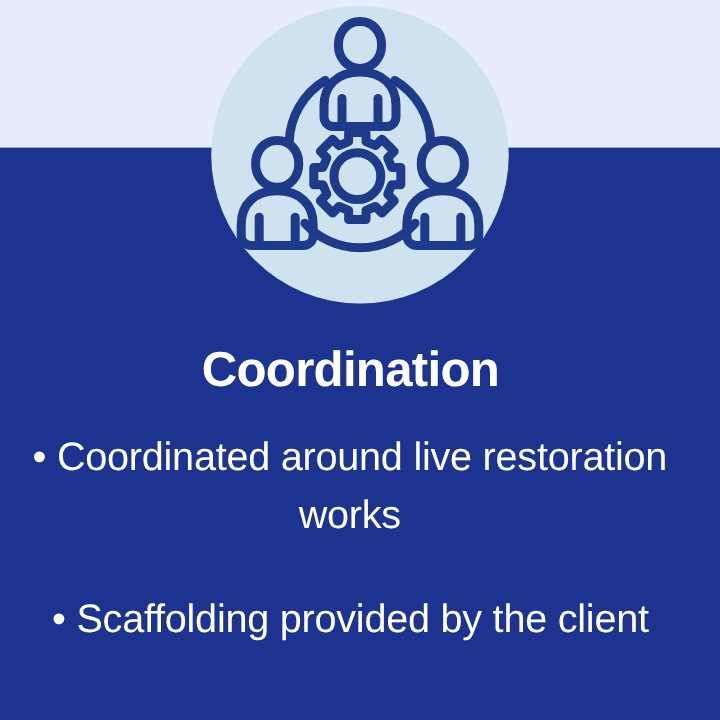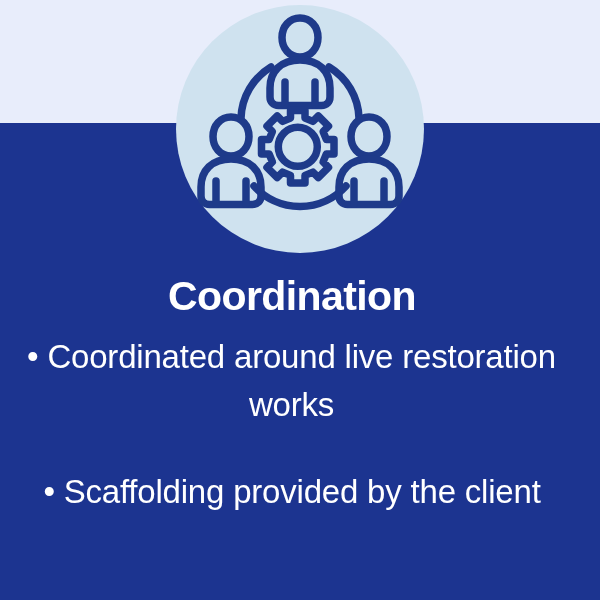--- a/index.html
+++ b/index.html
@@ -23,21 +23,21 @@
   #icon-badge{
     position:absolute;left:176px;top:5px;width:248px;height:248px;
     border-radius:50%;
     background:#cfe2ef;
   }
   #icon-svg{
     position:absolute;left:0;top:0;width:248px;height:248px;
     display:block;
   }
   #text-block{
-    position:absolute;left:0;top:258px;width:584px;
+    position:absolute;left:0;top:270px;width:584px;
     text-align:center;
   }
   #page-title{
     margin:0;
     font-size:41px;
     font-weight:bold;
     letter-spacing:-0.6px;
     color:#ffffff;
     line-height:1.0;
     padding-top:18px;
@@ -47,21 +47,21 @@
   }
   .bullet-item{
     color:#ffffff;
     font-size:33px;
     font-weight:400;
     line-height:1.45;
     letter-spacing:-0.2px;
     padding:0 28px;
     margin:0;
   }
-  #bullet-1{ margin-top:16px;padding-left:27px; }
+  #bullet-1{ margin-top:28px;padding-left:27px; }
   #bullet-2{ margin-top:39px; padding:0 14px; }
 </style>
 </head>
 <body>
 
 <div id="card">
 
   <div id="top-band"></div>
   <div id="bottom-band"></div>
 

